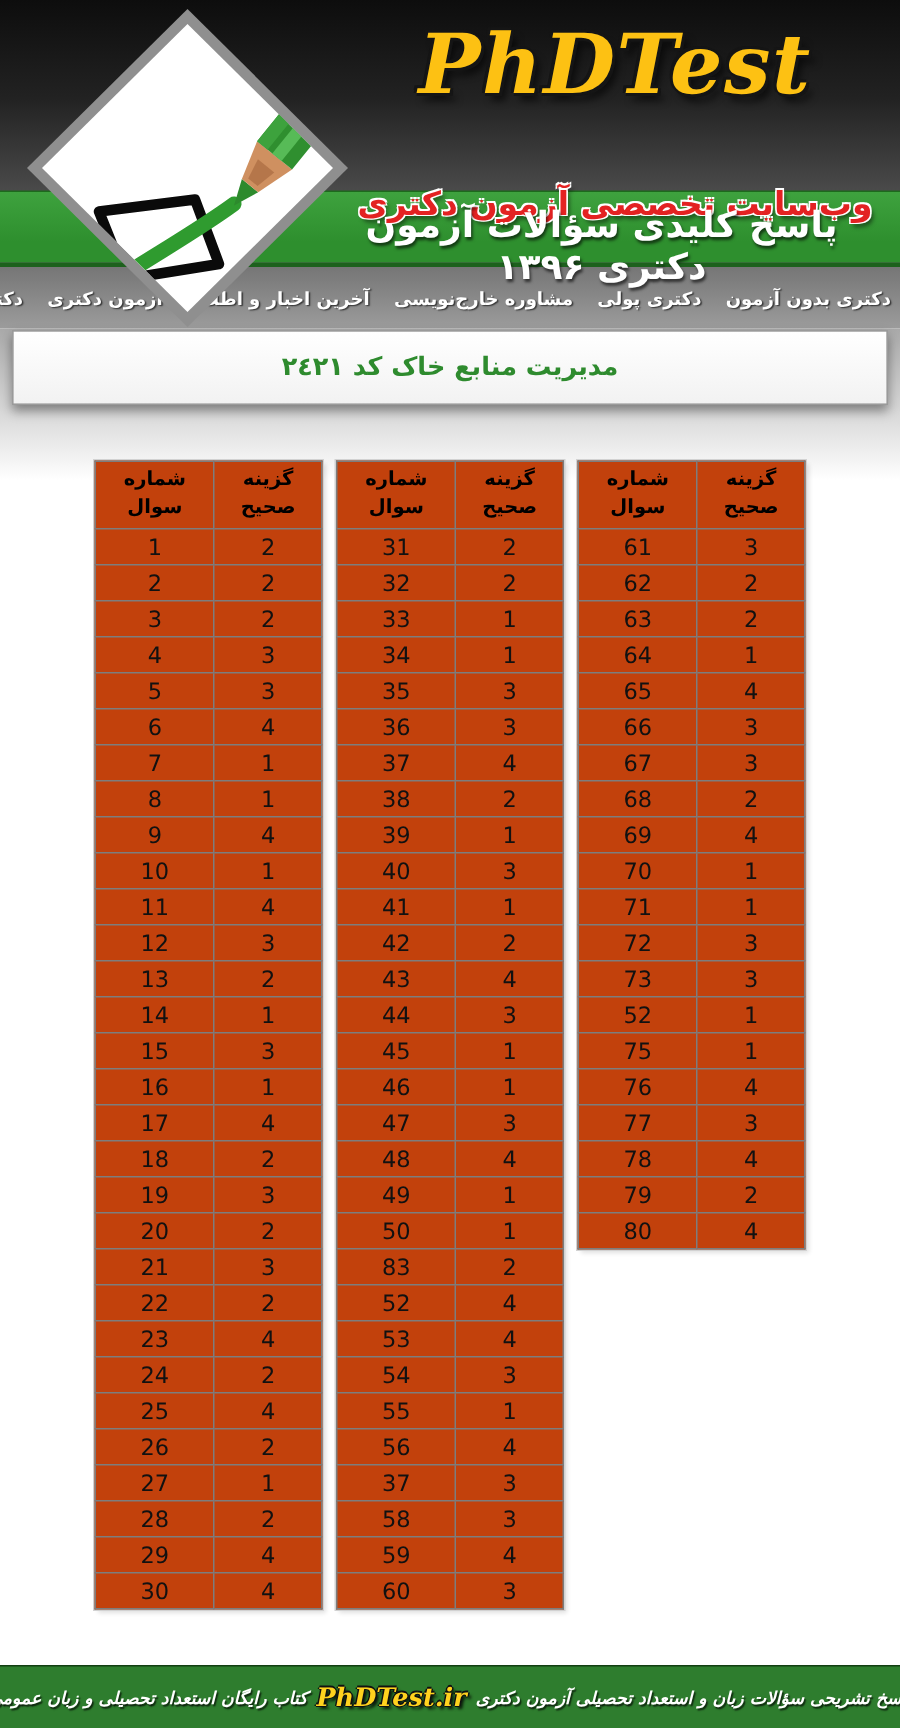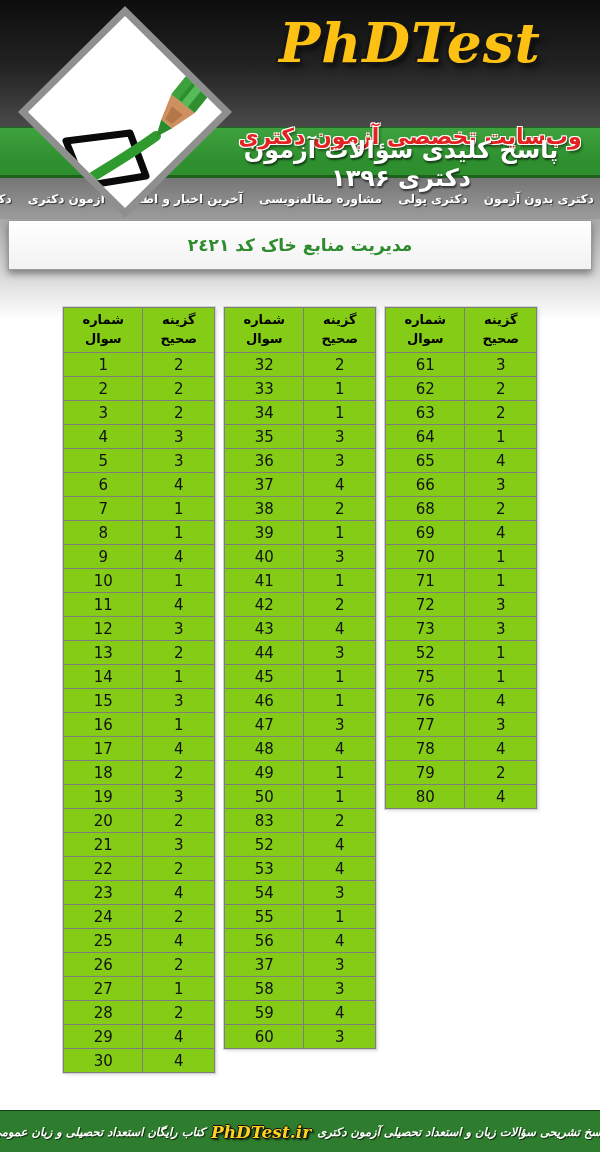--- a/index.html
+++ b/index.html
@@ -63,21 +63,21 @@
     direction:rtl; color:var(--title-green,#2e8b2e);
     font-size:17px; font-weight:bold;
   }
 
   
   .tables-wrap {
     position:absolute; top:307px; left:0; width:100%;
     display:flex; justify-content:center; align-items:flex-start; gap:9px;
   }
   table.answer {
-    border-collapse:collapse; width:152px; background:#84cc16;
+    border-collapse:collapse; width:152px; background:#c2410c;
     box-shadow:0 0 0 1px #d2d2d2, 2px 2px 3px rgba(0,0,0,.12);
   }
   table.answer th, table.answer td {
     border:1px solid #7d7d7d; text-align:center; padding:0;
   }
   table.answer th {
     height:44px; font-size:13px; font-weight:bold; line-height:1.45;
     direction:rtl;
   }
   table.answer td { height:23px; font-size:15px; color:#111; }
@@ -108,21 +108,21 @@
   <div class="fade-zone"></div>
   <div class="green-band"></div>
 
   <div class="brand-text">PhDTest</div>
   <div class="tagline-text">وب‌سایت تخصصی آزمون دکتری</div>
   <div class="band-text">پاسخ کلیدی سؤالات آزمون دکتری ۱۳۹۶</div>
 
   <div class="nav-menu">
     <span class="item">دکتری بدون آزمون</span>
     <span class="item">دکتری پولی</span>
-    <span class="item">مشاوره مقاله‌نویسی</span>
+    <span class="item">مشاوره خارج‌نویسی</span>
     <span class="item">آخرین اخبار و اطلاعات آزمون دکتری</span>
     <span class="item">دکتری خارج از کشور</span>
   </div>
 
   <svg class="logo-svg" width="240" height="232" viewBox="0 0 240 232">
     <defs>
       <clipPath id="diamondClip">
           <path d="M121 16 L218 112 L121 208 L24 112 Z"></path>
         </clipPath>
     </defs>
@@ -301,20 +301,24 @@
             <span>سوال</span>
           </th>
           <th>
             <span>گزینه</span><br>
             <span>صحیح</span>
           </th>
         </tr>
       </thead>
       <tbody>
           <tr>
+            <td>31</td>
+            <td>2</td>
+          </tr>
+          <tr>
             <td>32</td>
             <td>2</td>
           </tr>
           <tr>
             <td>33</td>
             <td>1</td>
           </tr>
           <tr>
             <td>34</td>
             <td>1</td>
@@ -462,20 +466,24 @@
           </tr>
           <tr>
             <td>65</td>
             <td>4</td>
           </tr>
           <tr>
             <td>66</td>
             <td>3</td>
           </tr>
           <tr>
+            <td>67</td>
+            <td>3</td>
+          </tr>
+          <tr>
             <td>68</td>
             <td>2</td>
           </tr>
           <tr>
             <td>69</td>
             <td>4</td>
           </tr>
           <tr>
             <td>70</td>
             <td>1</td>

